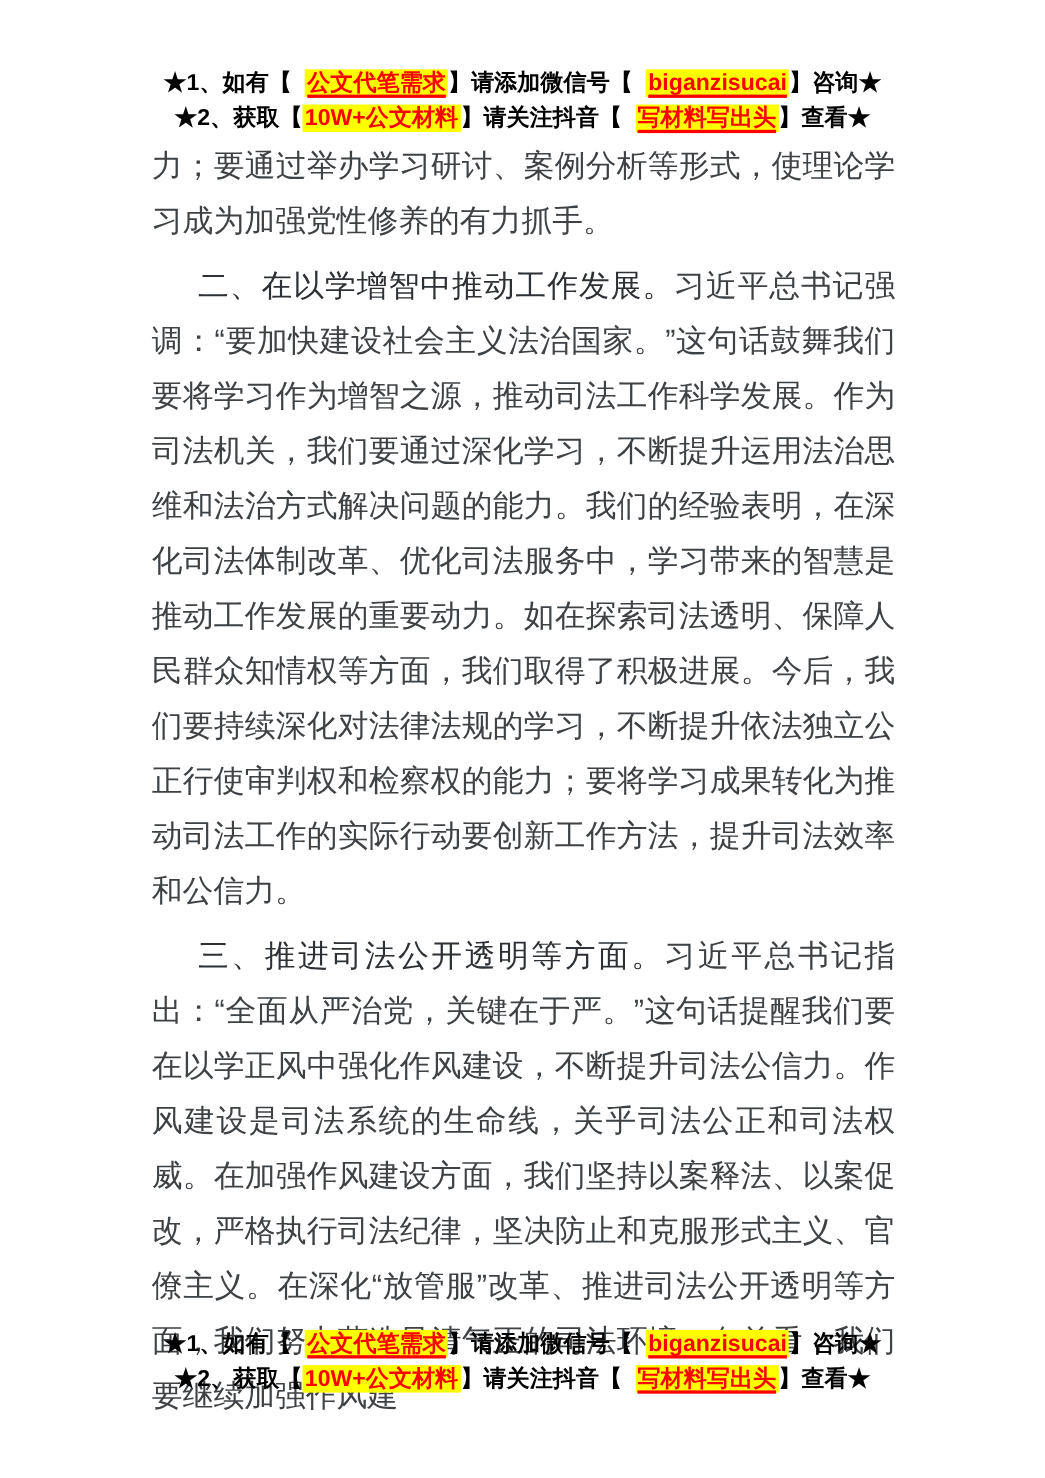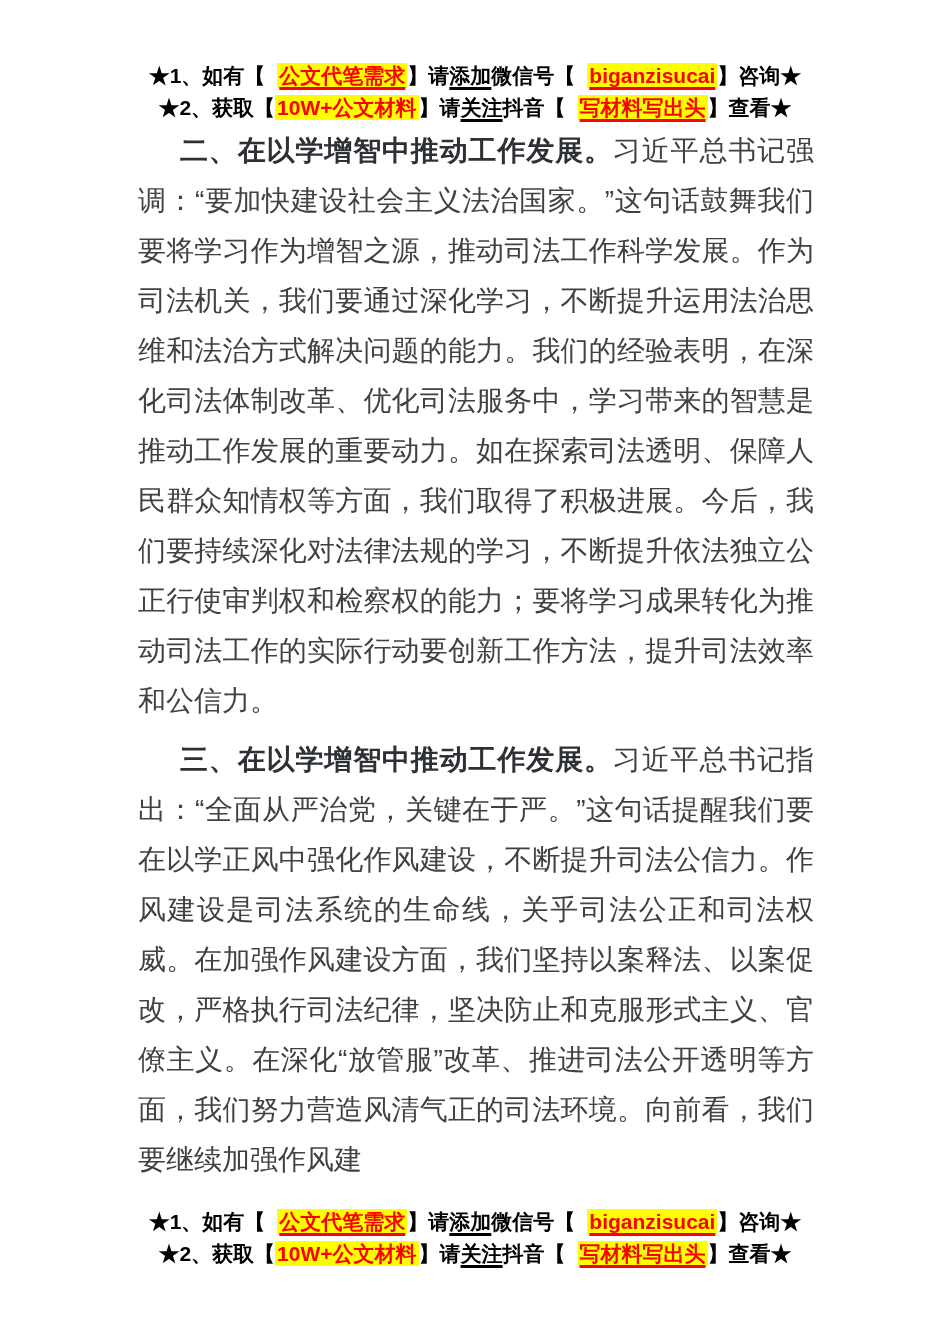--- a/index.html
+++ b/index.html
@@ -28,55 +28,55 @@
     padding: 1px 2px;
   }
   .seg-hlu {
     text-decoration: underline;
     text-decoration-color: #ff0000;
     text-decoration-thickness: 2.5px;
     text-underline-offset: 4px;
     margin-left: 12px;
   }
   .seg-u {
-    text-decoration: underline;
     text-decoration-color: #000000;
     text-decoration-thickness: 2.5px;
     text-underline-offset: 4px;
   }
   
   .doc {
     margin: 2px 136px 0 138px;
     font-size: 28px;
     line-height: 50px;
     color: #3f4245;
     text-align: justify;
   }
   .para { margin: 0 0 9px 0; }
   .para.indent { text-indent: 42px; }
   .lead {
-    font-weight: 700;
+    font-weight: 400;
     color: #2d3034;
   }
 </style>
 </head>
 <body>
 
 <header class="ad ad-top">
   <div class="ad-line">
     <span class="seg">★1、如有【</span><span class="seg seg-hlu">公文代笔需求</span><span class="seg">】请</span><span class="seg seg-u">添加</span><span class="seg">微信号【</span><span class="seg seg-hlu">biganzisucai</span><span class="seg">】咨询★</span>
   </div>
   <div class="ad-line">
     <span class="seg">★2、获取【</span><span class="seg seg-hl">10W+公文材料</span><span class="seg">】请</span><span class="seg seg-u">关注</span><span class="seg">抖音【</span><span class="seg seg-hlu">写材料写出头</span><span class="seg">】查看★</span>
   </div>
 </header>
 
 <main class="doc">
+  <p class="para"><span>力；要通过举办学习研讨、案例分析等形式，使理论学习成为加强党性修养的有力抓手。</span></p>
   <p class="para indent"><strong class="lead">二、在以学增智中推动工作发展。</strong><span>习近平总书记强调：“要加快建设社会主义法治国家。”这句话鼓舞我们要将学习作为增智之源，推动司法工作科学发展。作为司法机关，我们要通过深化学习，不断提升运用法治思维和法治方式解决问题的能力。我们的经验表明，在深化司法体制改革、优化司法服务中，学习带来的智慧是推动工作发展的重要动力。如在探索司法透明、保障人民群众知情权等方面，我们取得了积极进展。今后，我们要持续深化对法律法规的学习，不断提升依法独立公正行使审判权和检察权的能力；要将学习成果转化为推动司法工作的实际行动要创新工作方法，提升司法效率和公信力。</span></p>
-  <p class="para indent"><strong class="lead">三、在以学增智中推动工作发展。</strong><span>习近平总书记指出：“全面从严治党，关键在于严。”这句话提醒我们要在以学正风中强化作风建设，不断提升司法公信力。作风建设是司法系统的生命线，关乎司法公正和司法权威。在加强作风建设方面，我们坚持以案释法、以案促改，严格执行司法纪律，坚决防止和克服形式主义、官僚主义。在深化“放管服”改革、推进司法公开透明等方面，我们努力营造风清气正的司法环境。向前看，我们要继续加强作风建</span></p>
+  <p class="para indent"><strong class="lead">三、推进司法公开透明等方面。</strong><span>习近平总书记指出：“全面从严治党，关键在于严。”这句话提醒我们要在以学正风中强化作风建设，不断提升司法公信力。作风建设是司法系统的生命线，关乎司法公正和司法权威。在加强作风建设方面，我们坚持以案释法、以案促改，严格执行司法纪律，坚决防止和克服形式主义、官僚主义。在深化“放管服”改革、推进司法公开透明等方面，我们努力营造风清气正的司法环境。向前看，我们要继续加强作风建</span></p>
 </main>
 
 <footer class="ad ad-bottom">
   <div class="ad-line">
     <span class="seg">★1、如有【</span><span class="seg seg-hlu">公文代笔需求</span><span class="seg">】请</span><span class="seg seg-u">添加</span><span class="seg">微信号【</span><span class="seg seg-hlu">biganzisucai</span><span class="seg">】咨询★</span>
   </div>
   <div class="ad-line">
     <span class="seg">★2、获取【</span><span class="seg seg-hl">10W+公文材料</span><span class="seg">】请</span><span class="seg seg-u">关注</span><span class="seg">抖音【</span><span class="seg seg-hlu">写材料写出头</span><span class="seg">】查看★</span>
   </div>
 </footer>

